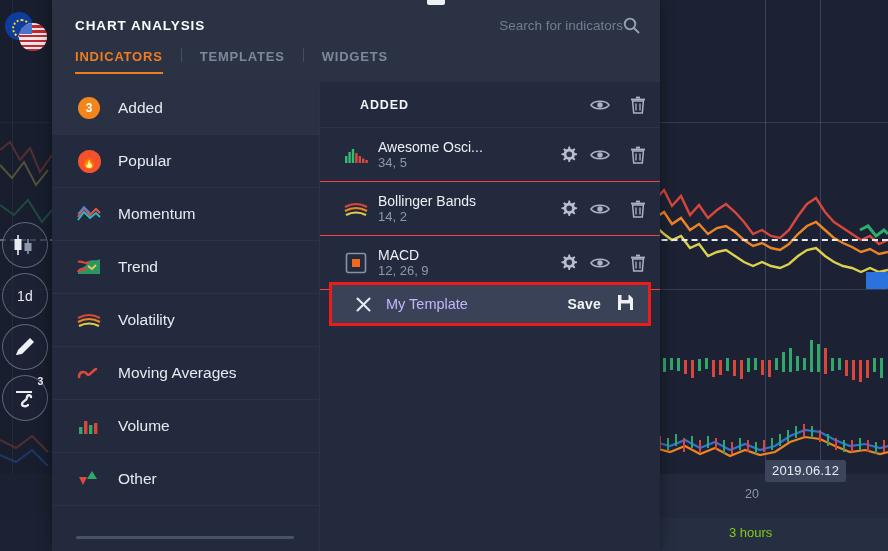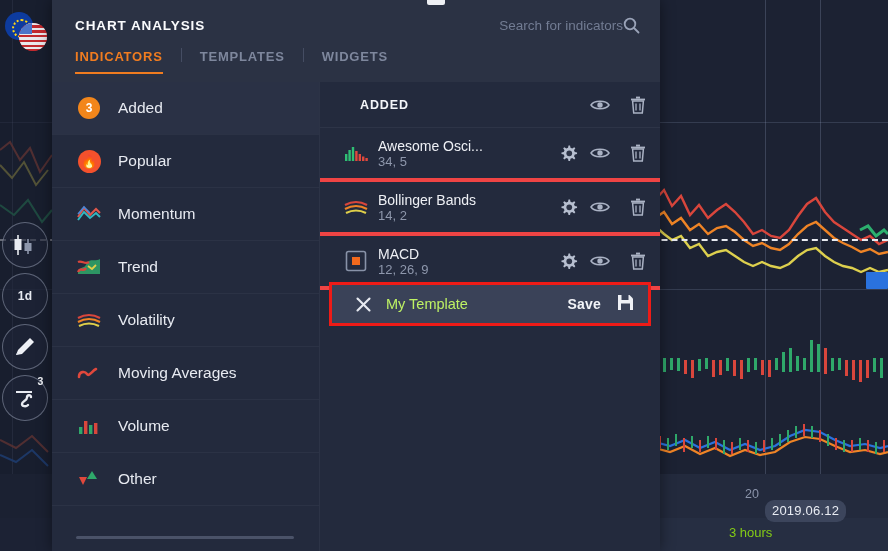--- a/index.html
+++ b/index.html
@@ -78,21 +78,21 @@
   }
   .flag-us .canton {
     position: absolute; left: 0; top: 0; width: 13px; height: 11px; background: #4b74c9;
   }
   .badge-sm {
     position: absolute; right: -1px; top: -3px;
     min-width: 15px; height: 15px; padding: 0 3px;
     color: #f0f2f6; font-size: 10.5px; font-weight: bold;
     display: flex; align-items: center; justify-content: center;
   }
-  .tf-text { font-size: 12px; font-weight: bold; letter-spacing: .3px; }
+  .tf-text { font-size: 14px; font-weight: normal; letter-spacing: .3px; }
 
   
   .panel {
     position: absolute; left: 52px; top: 0; width: 608px; height: 551px;
     background: #232a3d;
     box-shadow: 0 0 14px rgba(0,0,0,.45);
   }
   .panel-header { position: relative; height: 82px; background: #2b3244; }
   .panel-title {
     position: absolute; left: 23px; top: 18px;
@@ -154,21 +154,21 @@
     height: 46px; padding: 0 0 0 40px;
     border-bottom: 1px solid #2d3447;
   }
   .added-head-title {
     flex: 1;
     color: #f3f5f9; font-size: 12.5px; font-weight: bold; letter-spacing: .9px;
   }
   .ind-row {
     display: flex; align-items: center;
     height: 54px; padding: 0 0 0 16px;
-    border-bottom: 4px solid #ef4444;
+    border-bottom: 1px solid #ef4444;
   }
   .ind-ico { width: 40px; display: flex; align-items: center; justify-content: center; flex: none; }
   .ind-text { flex: 1; min-width: 0; padding-left: 2px; }
   .ind-name {
     color: #eef0f5; font-size: 14px;
     white-space: nowrap; overflow: hidden; text-overflow: ellipsis;
     max-width: 130px;
   }
   .ind-params { color: #8e97ac; font-size: 13px; margin-top: 0; }
   .row-actions { display: flex; align-items: center; }
@@ -178,21 +178,21 @@
   .tpl-highlight {
     position: absolute; left: 9px; right: 9px; top: 200px;
     border: 3px solid #ee1b17;
   }
   .tpl-row {
     display: flex; align-items: center;
     height: 38px; background: #3a4258;
     padding: 0 14px 0 16px;
   }
   .tpl-x { width: 30px; display: flex; align-items: center; justify-content: center; }
-  .tpl-name { flex: 1; color: #bef264; font-size: 14.5px; padding-left: 8px; }
+  .tpl-name { flex: 1; color: #c4b5fd; font-size: 14.5px; padding-left: 8px; }
   .tpl-save { color: #f2f4f8; font-size: 14px; font-weight: bold; letter-spacing: .2px; margin-right: 16px; }
 
   .notch {
     position: absolute; left: 427px; top: 0; width: 18px; height: 5px;
     background: #eef0f4; border-radius: 0 0 2px 2px;
   }
 </style>
 </head>
 <body>
 
@@ -303,21 +303,21 @@
       </g>
     </svg>
 
     <div class="dashed-price" style="top:239px;"></div>
     <div class="price-marker" style="right:0;top:272px;"></div>
 
     <div class="axis-strip" style="top:474px;height:44px;"></div>
     <div class="axis-strip" style="top:518px;height:33px;background:#262e42;"></div>
 
     <div class="axis-label" style="left:745px;top:487px;">20</div>
-    <div class="date-tooltip" style="left:765px;top:500px;border-radius:9px;">2019.06.12</div>
+    <div class="date-tooltip" style="left:765px;top:460px;">2019.06.12</div>
     <div class="tf-label" style="left:729px;top:525px;">3 hours</div>
   </div>
 
   <div class="left-rail">
 
     <div class="flag-wrap">
       <div class="flag flag-eu"></div>
       <div class="flag flag-us">
         <div class="stripes"></div>
           <div class="canton"></div>

